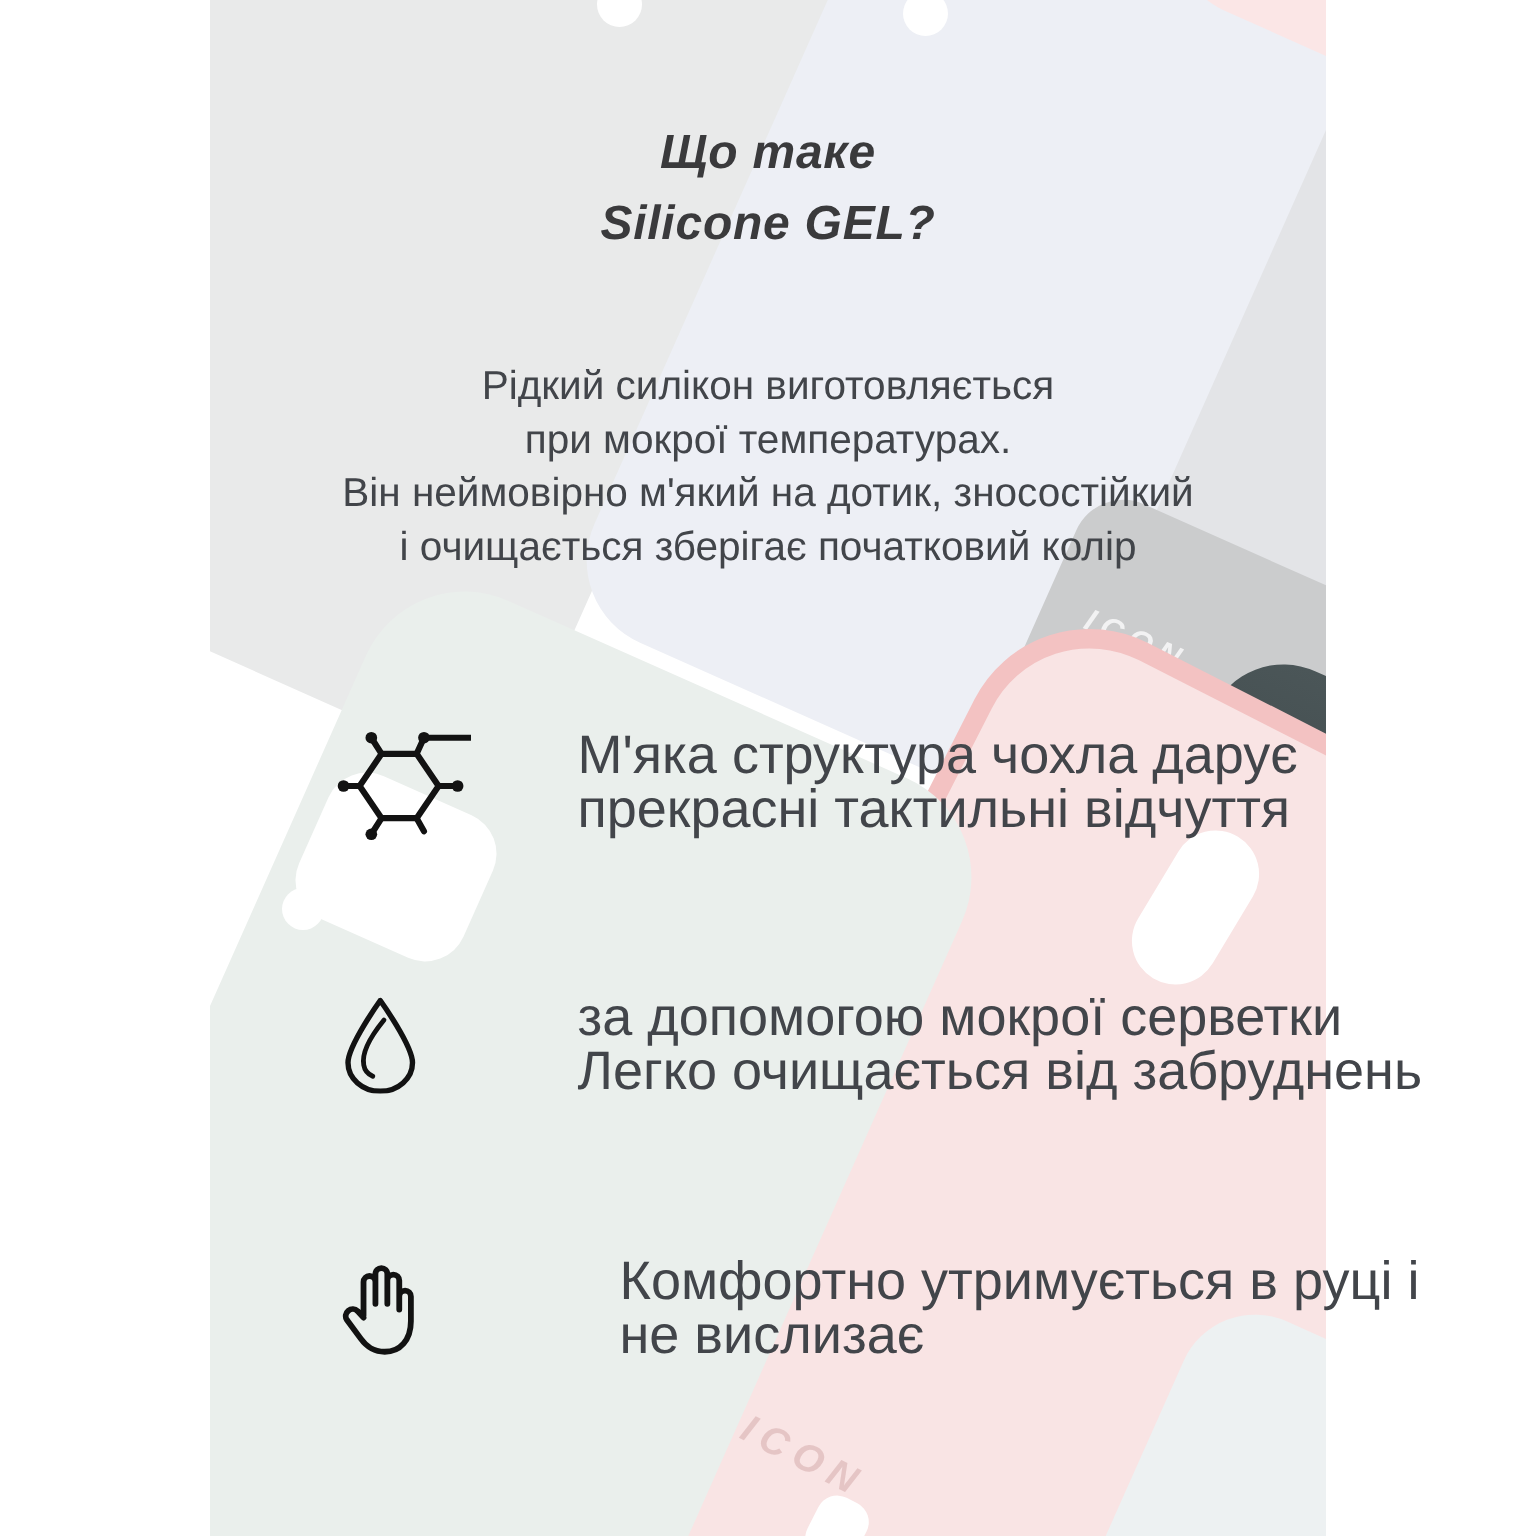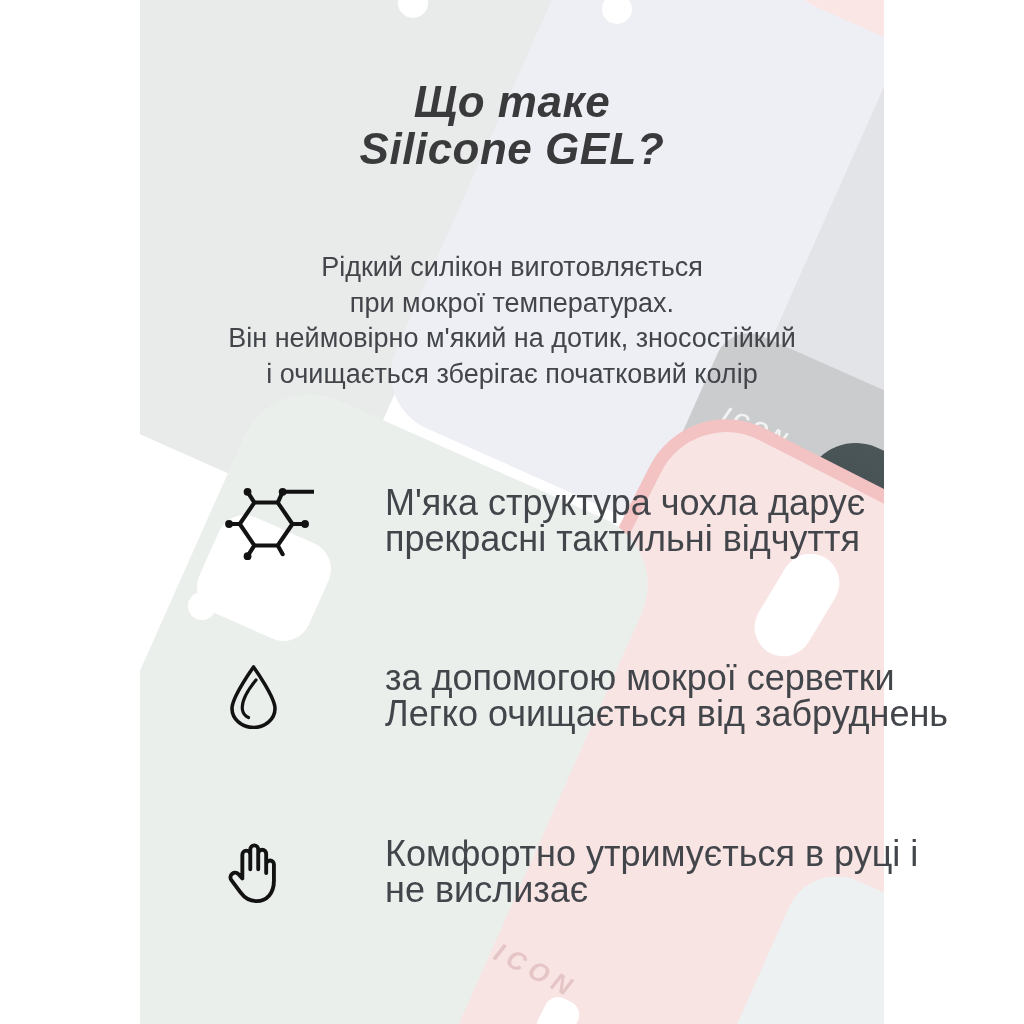--- a/index.html
+++ b/index.html
@@ -46,29 +46,29 @@
   .cut-e1{left:64px;top:526px;width:120px;height:104px;border-radius:28px;
           transform:rotate(24deg);background:#fff;}
   .cut-e2{left:48px;top:592px;width:28px;height:28px;border-radius:50%;background:#fff;}
   .case-h{left:606px;top:912px;width:310px;height:250px;border-radius:52px;
           transform:rotate(24deg);background:var(--case-lightblue);}
   .case-i{left:652px;top:-98px;width:235px;height:140px;border-radius:46px;
           transform:rotate(24deg);background:var(--case-pink-light);}
 
   
   .title{position:absolute;left:0;right:0;top:78px;text-align:center;
-         font-size:44px;line-height:47px;font-weight:bold;font-style:italic;
+         font-size:32px;line-height:47px;font-weight:bold;font-style:italic;
          color:var(--title-color);letter-spacing:.5px;}
-  .intro{position:absolute;left:0;right:0;top:250px;text-align:center;
+  .intro{position:absolute;left:0;right:0;top:240px;text-align:center;
          font-size:27px;line-height:35.5px;color:var(--text-color);}
   .f-text{position:absolute;left:385px;font-size:36px;line-height:35.5px;
           color:var(--text-color);}
   .f-text.f1{top:485px;}
   .f-text.f2{top:660px;}
-  .f-text.f3{top:836px;}
+  .f-text.f3{top:836px;margin-left:28px;}
   .f-icon{position:absolute;}
   .f-icon.i1{left:224px;top:485px;width:90px;height:78px;}
   .f-icon.i2{left:227px;top:664px;width:53px;height:65px;}
   .f-icon.i3{left:222px;top:839px;width:62px;height:72px;}
   .ink{stroke:var(--icon-stroke);fill:none;}
   .ink-dot{fill:var(--icon-stroke);stroke:none;}
 </style>
 </head>
 <body>
 

